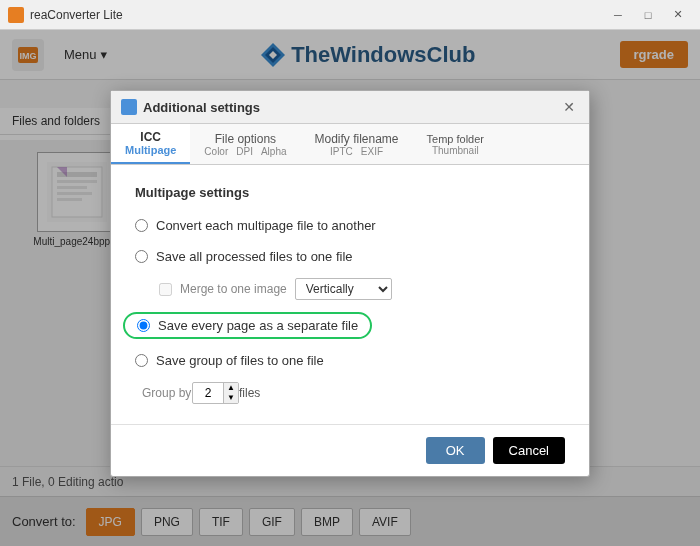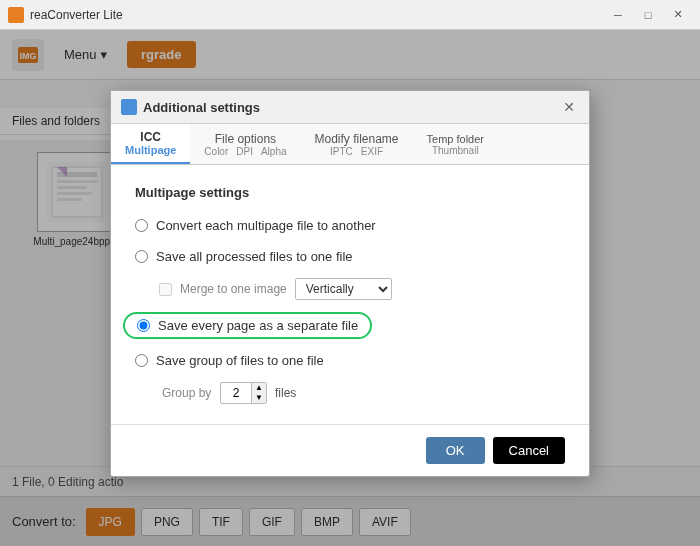--- a/index.html
+++ b/index.html
@@ -347,22 +347,22 @@
     
     .radio-highlighted {
       border: 2px solid #22c55e;
       border-radius: 16px;
       padding: 4px 12px;
       margin-left: -12px;
     }
     .group-by-row {
       display: flex;
       align-items: center;
-      gap: 8px;
-      margin-left: 27px;
+      gap: 0;
+      margin-left: 7px;
       margin-top: 4px;
     }
     .group-by-label {
       font-size: 12px;
       color: #888;
       min-width: 50px;
     }
     .number-spinner {
       display: flex;
       align-items: center;
@@ -445,20 +445,28 @@
     <div class="app-icon">
       <svg width="24" height="24" viewBox="0 0 24 24">
         <rect x="2" y="4" width="20" height="16" rx="2" fill="#e67e22"></rect>
         <text x="12" y="16" text-anchor="middle" fill="white" font-size="9" font-weight="bold">IMG</text>
       </svg>
     </div>
     <button class="menu-btn">
       <span>Menu</span>
       <span>▾</span>
     </button>
+    <div class="center-branding">
+      <svg class="brand-icon" viewBox="0 0 28 28">
+        <polygon points="14,2 26,14 14,26 2,14" fill="#3a8fd4"></polygon>
+        <polygon points="14,6 22,14 14,22 6,14" fill="#1a5fa0"></polygon>
+        <polygon points="14,10 18,14 14,18 10,14" fill="white"></polygon>
+      </svg>
+      <span>TheWindowsClub</span>
+    </div>
     <button class="upgrade-btn">
       <span>rgrade</span>
     </button>
   </div>
 
   <div style="position:absolute;top:50px;left:0;width:155px;background:#a21caf;border-bottom:1px solid #ddd;border-right:1px solid #ddd;margin-top:28px;">
     <div class="files-tab">
       <span>Files and folders</span>
     </div>
     <div class="add-files-bar">

